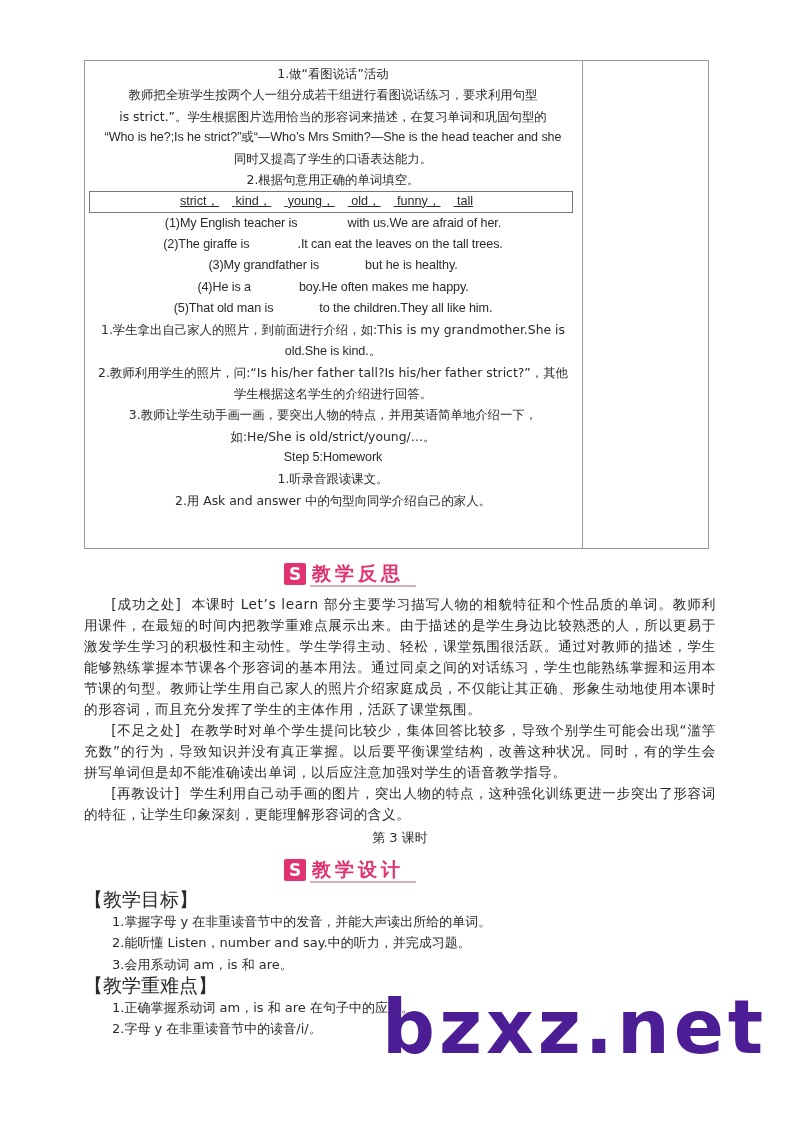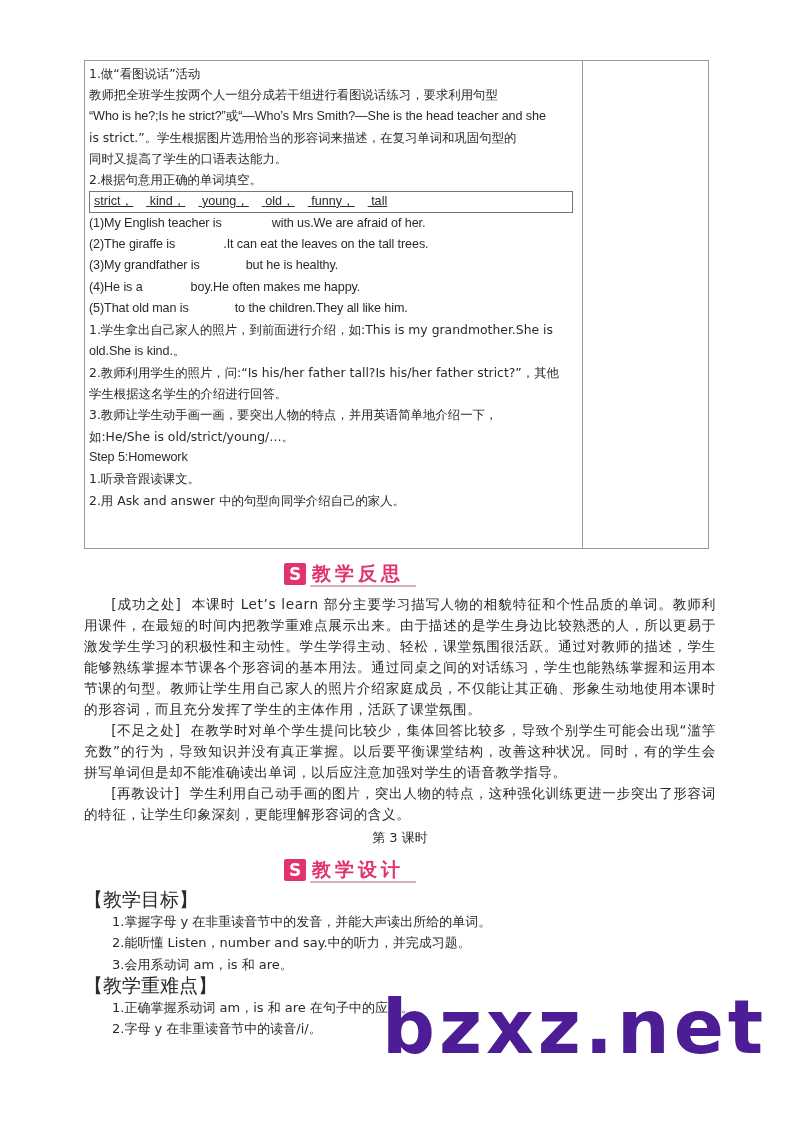--- a/index.html
+++ b/index.html
@@ -9,21 +9,21 @@
   }
   .page { position: absolute; left: 0; top: 0; width: 800px; height: 1134px; }
   .lesson-table {
     position: absolute; left: 84px; top: 60px; width: 625px; height: 489px;
     border: 1px solid #9a9a9a; box-sizing: border-box;
   }
   .lesson-table .divider {
     position: absolute; left: 497px; top: 0; bottom: 0; width: 1px; background: #9a9a9a;
   }
   .cell-main {
-    position: absolute; left: 4px; top: 2px; width: 488px;
+    position: absolute; left: 4px; top: 2px; width: 488px; text-align: center;
   }
   .line {
     font-size: 12.4px; line-height: 21.3px; height: 21.3px; white-space: nowrap; letter-spacing: 0;
   }
   .line.en { font-family: "Liberation Sans", sans-serif; font-size: 12.6px; letter-spacing: -0.1px; }
   .word-box {
     border: 1.5px solid #777; box-sizing: border-box; width: 484px; height: 22px; margin: 0 0 0 0;
     font-family: "Liberation Sans", sans-serif; font-size: 12.6px; line-height: 19px; padding-left: 4px;
     white-space: nowrap;
     text-decoration: underline;
@@ -65,22 +65,22 @@
 </head>
 <body>
 
 <div class="page">
 
   <div class="lesson-table">
     <div class="divider"></div>
     <div class="cell-main">
       <div class="line">1.做“看图说话”活动</div>
       <div class="line">教师把全班学生按两个人一组分成若干组进行看图说话练习，要求利用句型</div>
+      <div class="line">is strict.”。学生根据图片选用恰当的形容词来描述，在复习单词和巩固句型的</div>
       <div class="line en">“Who is he?;Is he strict?”或“—Who’s Mrs Smith?—She is the head teacher and she</div>
-      <div class="line">is strict.”。学生根据图片选用恰当的形容词来描述，在复习单词和巩固句型的</div>
       <div class="line">同时又提高了学生的口语表达能力。</div>
       <div class="line">2.根据句意用正确的单词填空。</div>
 
       <div class="word-box">
         <span>strict，</span>
         <span>kind，</span>
         <span>young，</span>
         <span>old，</span>
         <span>funny，</span>
         <span>tall</span>

